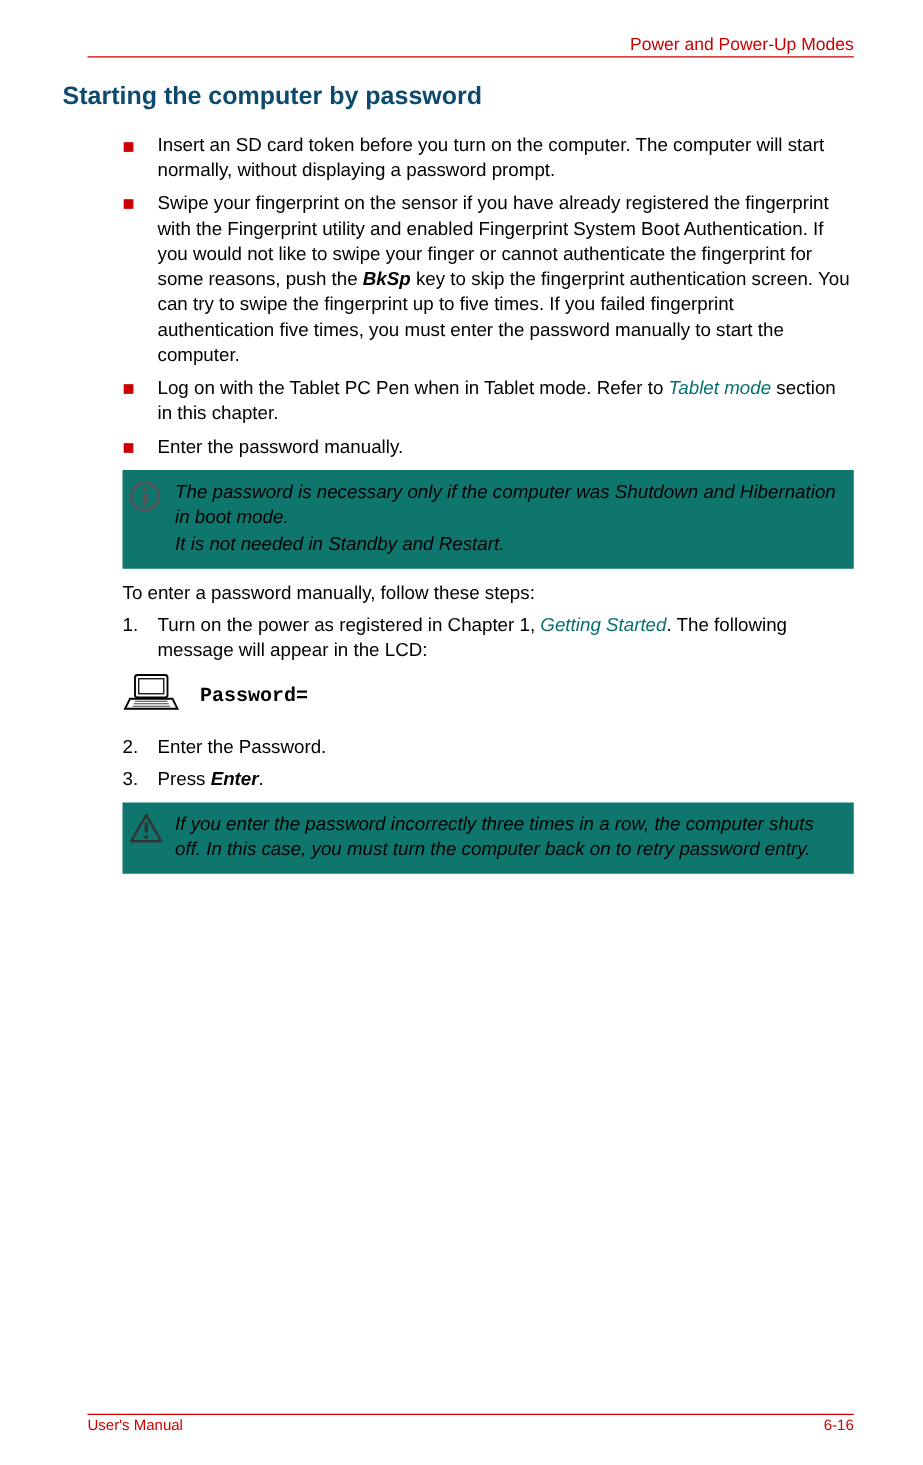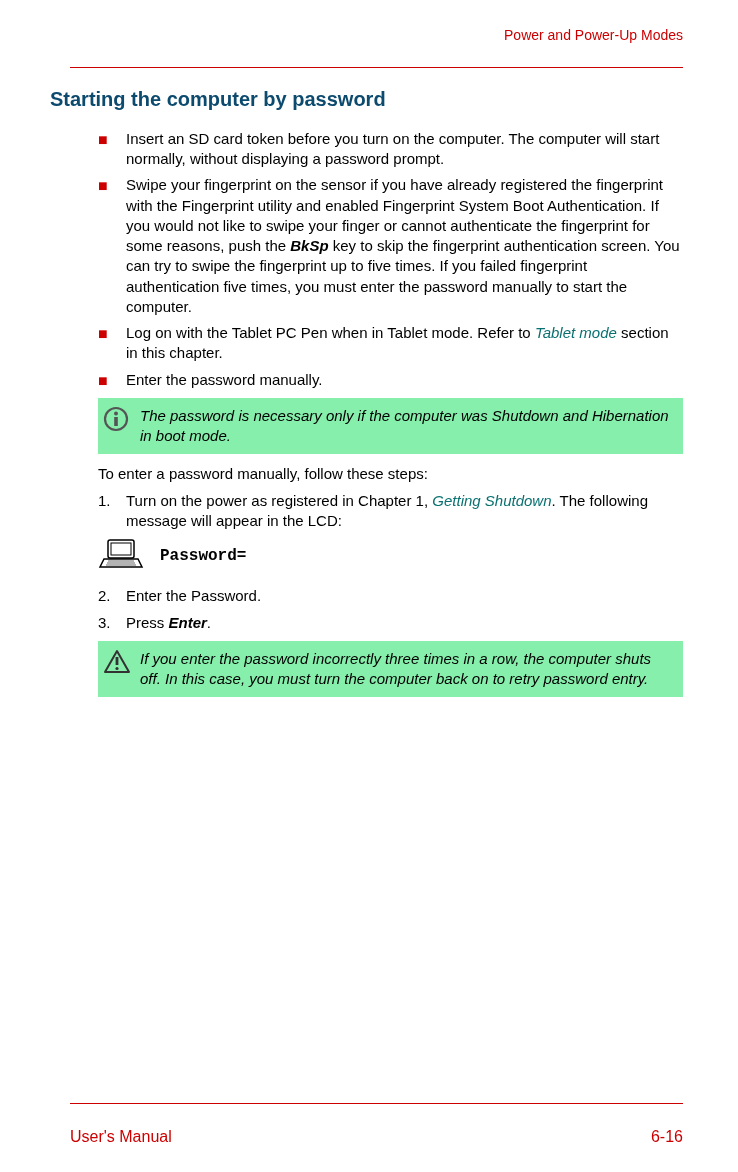--- a/index.html
+++ b/index.html
@@ -18,21 +18,21 @@
       background: #fff;
     }
     .page {
       padding: 26px 55px 0 70px;
     }
     .running-header {
       text-align: right;
       color: #c00;
       font-size: 14px;
       border-bottom: 1px solid #c00;
-      padding-bottom: 22px;
+      padding-bottom: 0;
       margin-bottom: 18px;
     }
     .section-title {
       color: #0c4a6e;
       font-weight: bold;
       font-size: 20px;
       margin-bottom: 16px;
       margin-left: -20px;
     }
     .intro-text {
@@ -58,21 +58,21 @@
     }
     .link-text {
       color: #0a7070;
       font-style: italic;
     }
     .bold {
       font-weight: bold;
       font-style: italic;
     }
     .info-box {
-      background: #86efac;
+      background: #0f766e;
       margin-top: 8px;
       margin-left: 28px;
       padding: 6px 10px 6px 42px;
       font-style: italic;
       position: relative;
       min-height: 56px;
     }
     .info-box .icon {
       position: absolute;
       left: 5px;
@@ -115,25 +115,25 @@
       font-family: Liberation Mono, monospace;
       font-weight: bold;
       font-size: 16px;
     }
     .footer {
       position: absolute;
       bottom: 24px;
       left: 70px;
       right: 55px;
       border-top: 1px solid #c00;
-      padding-top: 22px;
+      padding-top: 0;
       display: flex;
       justify-content: space-between;
       color: #c00;
-      font-size: 16px;
+      font-size: 12px;
     }
   </style>
 </head>
 <body>
 
 <div class="page">
   <div class="running-header">Power and Power-Up Modes</div>
 
   <h2 class="section-title">Starting the computer by password</h2>
 
@@ -155,27 +155,28 @@
 
   <div class="info-box">
     <span class="icon">
       <svg width="26" height="26" viewBox="0 0 26 26">
         <circle cx="13" cy="13" r="11" fill="none" stroke="#555" stroke-width="2.2"></circle>
         <circle cx="13" cy="7.5" r="2" fill="#555"></circle>
         <rect x="11.2" y="11" width="3.6" height="9" fill="#555"></rect>
       </svg>
     </span>
     <p>The password is necessary only if the computer was Shutdown and Hibernation in boot mode.</p>
+    <p>It is not needed in Standby and Restart.</p>
   </div>
 
   <p class="steps-intro">To enter a password manually, follow these steps:</p>
 
   <ol class="ord-list">
     <li>
-      <span>Turn on the power as registered in Chapter 1, </span><span class="link-text">Getting Shutdown</span><span>. The following message will appear in the LCD:</span>
+      <span>Turn on the power as registered in Chapter 1, </span><span class="link-text">Getting Started</span><span>. The following message will appear in the LCD:</span>
     </li>
   </ol>
 
   <div class="code-line">
     <span>
       <svg width="46" height="34" viewBox="0 0 46 34">
         <rect x="10" y="3" width="26" height="18" rx="2" fill="none" stroke="#000" stroke-width="1.5"></rect>
         <rect x="13" y="6" width="20" height="12" fill="none" stroke="#000" stroke-width="1"></rect>
         <path d="M6 22 L40 22 L44 30 L2 30 Z" fill="none" stroke="#000" stroke-width="1.5"></path>
         <line x1="10" y1="24" x2="36" y2="24" stroke="#000" stroke-width="0.6"></line>

